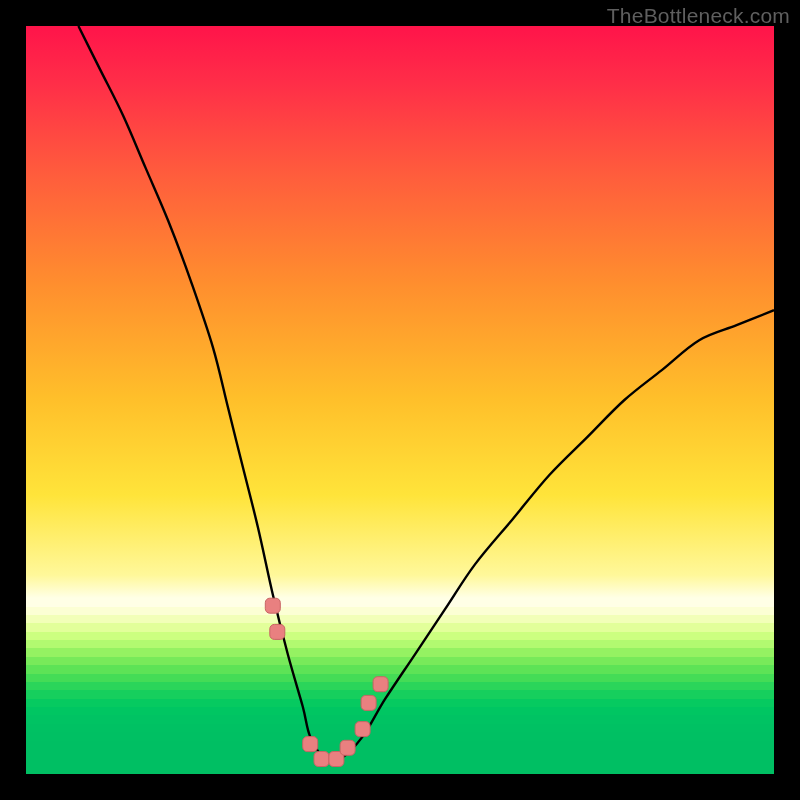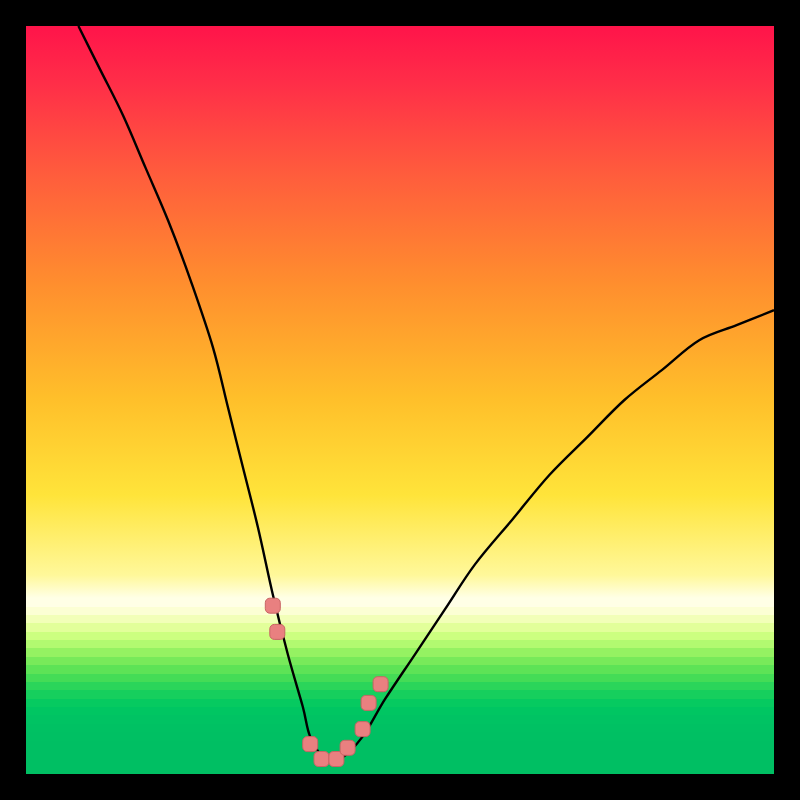--- a/index.html
+++ b/index.html
@@ -77,20 +77,21 @@
     font-weight: 500;
     color: #5f5f5f;
     letter-spacing: 0.2px;
   }
 </style>
 </head>
 <body>
 
 <div class="frame">
 
+  <div class="watermark">TheBottleneck.com</div>
 
   <div class="plot-area">
 
     <div class="upper-gradient"></div>
 
     <div class="lower-region">
       <div class="stripes">
         <div style="background:#ffffe6"></div>
         <div style="background:#fcffd4"></div>
         <div style="background:#f2ffb8"></div>

